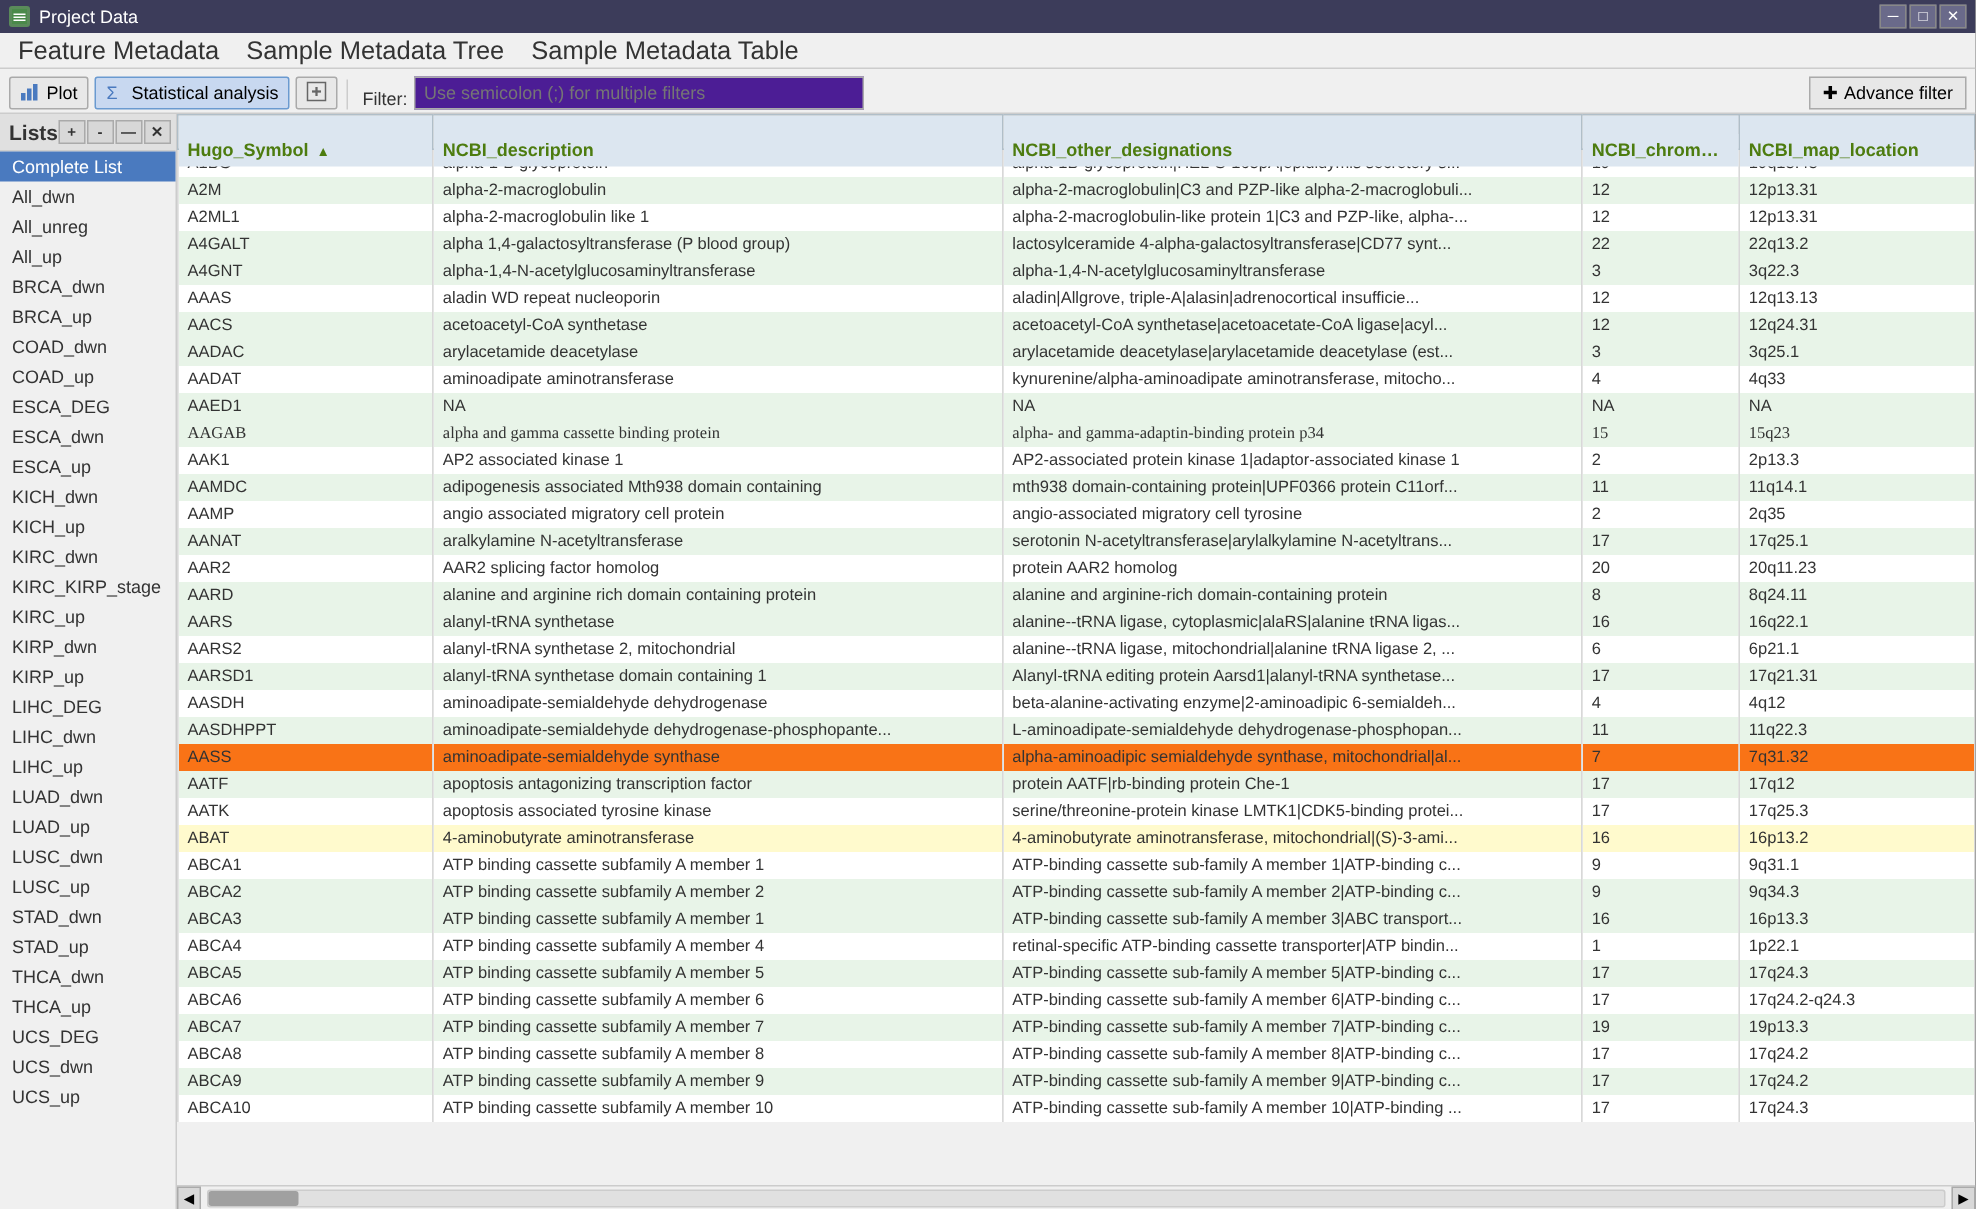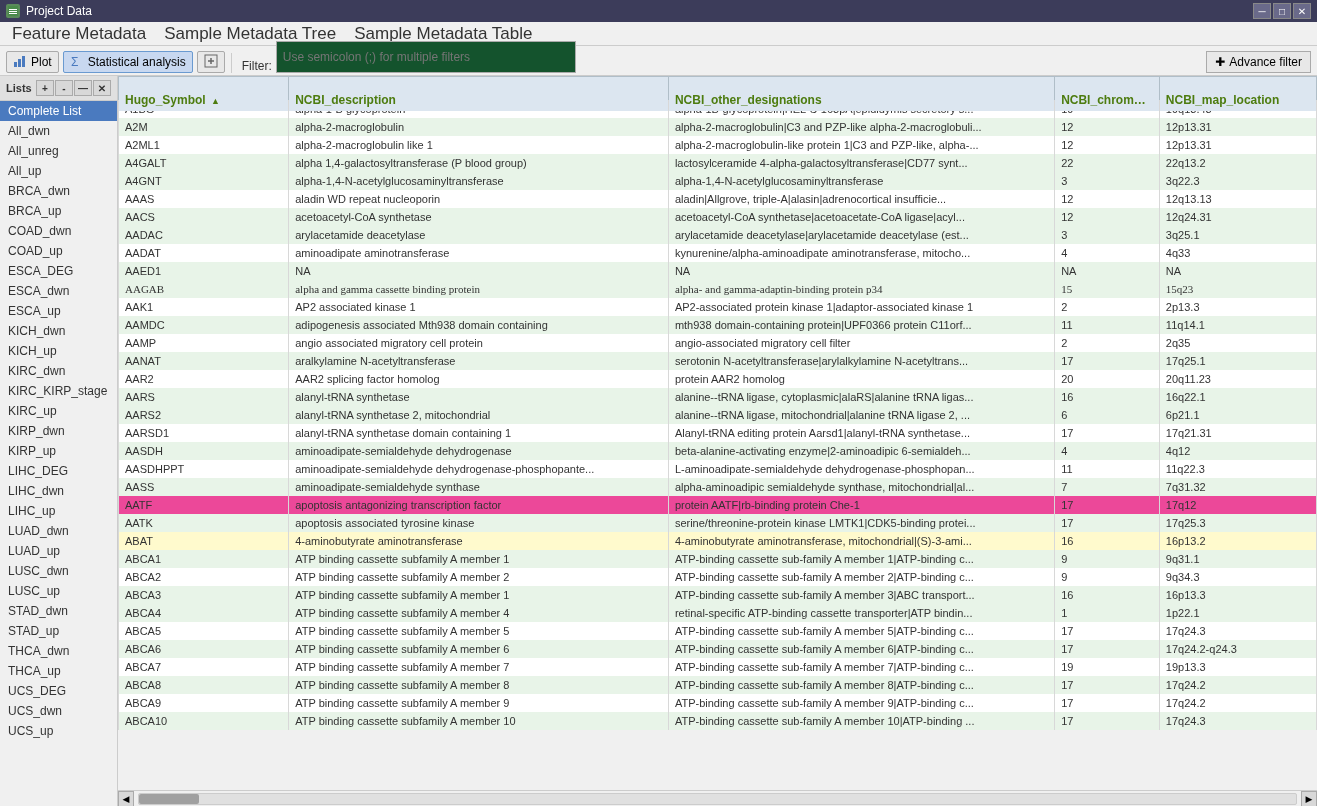--- a/index.html
+++ b/index.html
@@ -13,28 +13,28 @@
     .title-btn { width: 18px; height: 16px; background: #6a6a8a; border: 1px solid #888; display: flex; align-items: center; justify-content: center; font-size: 10px; cursor: pointer; color: white; }
     
     .menu-bar { background: #f0f0f0; height: 24px; display: flex; align-items: center; padding: 0 4px; gap: 2px; border-bottom: 1px solid #ccc; }
     .menu-item { padding: 2px 8px; font-size: 17px; cursor: pointer; color: #333; }
     
     .toolbar { background: #f0f0f0; height: 30px; display: flex; align-items: flex-end; padding: 2px 6px; gap: 4px; border-bottom: 1px solid #ccc; }
     .toolbar-btn { height: 22px; padding: 2px 6px; background: #e8e8e8; border: 1px solid #aaa; cursor: pointer; display: flex; align-items: center; gap: 4px; font-size: 12px; border-radius: 2px; }
     .toolbar-btn.active { background: #c8d8f0; border-color: #6a9ad0; }
     .toolbar-separator { width: 1px; height: 20px; background: #ccc; margin: 0 2px; }
     .filter-label { font-size: 12px; color: #333; margin-left: 4px; }
-    .filter-input { height: 32px; width: 300px; border: 1px solid #aaa; padding: 2px 6px; font-size: 12px; color: #999; background: #14532d; }
+    .filter-input { height: 22px; width: 300px; border: 1px solid #aaa; padding: 2px 6px; font-size: 12px; color: #999; background: #4c1d95; }
     .advance-filter-btn { margin-left: auto; height: 22px; padding: 2px 8px; background: #e8e8e8; border: 1px solid #aaa; cursor: pointer; font-size: 12px; display: flex; align-items: center; gap: 4px; }
     
     .main-content { display: flex; flex: 1; overflow: hidden; }
     
     .sidebar { width: 118px; background: #f0f0f0; border-right: 1px solid #ccc; display: flex; flex-direction: column; }
     .sidebar-header { background: #e0e0e0; padding: 4px 6px; font-size: 12px; font-weight: bold; color: #333; display: flex; align-items: center; justify-content: space-between; border-bottom: 1px solid #ccc; }
-    .sidebar-header-label { font-size: 11px; font-weight: bold; }
+    .sidebar-header-label { font-size: 14px; font-weight: bold; }
     .sidebar-btn-group { display: flex; gap: 1px; }
     .sidebar-btn { width: 18px; height: 16px; background: #d8d8d8; border: 1px solid #aaa; display: flex; align-items: center; justify-content: center; font-size: 10px; cursor: pointer; }
     .sidebar-item { padding: 3px 8px; font-size: 12px; color: #333; cursor: pointer; }
     .sidebar-item.active { background: #4a7abf; color: white; }
     
     .data-area { flex: 1; overflow: hidden; display: flex; flex-direction: column; }
     
     .table-container { flex: 1; overflow: auto; }
     
     table { border-collapse: collapse; width: 100%; table-layout: fixed; }
@@ -71,21 +71,21 @@
     tbody tr:nth-child(13) { background: #e8f4e8; }
     tbody tr:nth-child(14) { background: #ffffff; }
     tbody tr:nth-child(15) { background: #e8f4e8; }
     tbody tr:nth-child(16) { background: #ffffff; }
     tbody tr:nth-child(17) { background: #e8f4e8; }
     tbody tr:nth-child(18) { background: #e8f4e8; }
     tbody tr:nth-child(19) { background: #ffffff; }
     tbody tr:nth-child(20) { background: #e8f4e8; }
     tbody tr:nth-child(21) { background: #ffffff; }
     tbody tr:nth-child(22) { background: #e8f4e8; }
-    tbody tr:nth-child(23) { background: #ec4899; }
+    tbody tr:nth-child(23) { background: #f97316; }
     tbody tr:nth-child(24) { background: #e8f4e8; margin-top: 44px; }
     tbody tr:nth-child(25) { background: #ffffff; }
     tbody tr:nth-child(26) { background: #e8f4e8; }
     tbody tr:nth-child(27) { background: #ffffff; }
     tbody tr:nth-child(28) { background: #e8f4e8; }
     tbody tr:nth-child(29) { background: #e8f4e8; }
     tbody tr:nth-child(30) { background: #ffffff; }
     tbody tr:nth-child(31) { background: #e8f4e8; }
     tbody tr:nth-child(32) { background: #ffffff; margin-left: 28px; }
     tbody tr:nth-child(33) { background: #e8f4e8; }
@@ -349,37 +349,44 @@
               <tr>
                 <td>AAMDC</td>
                 <td>adipogenesis associated Mth938 domain containing</td>
                 <td>mth938 domain-containing protein|UPF0366 protein C11orf...</td>
                 <td>11</td>
                 <td>11q14.1</td>
               </tr>
               <tr>
                 <td>AAMP</td>
                 <td>angio associated migratory cell protein</td>
-                <td>angio-associated migratory cell filter</td>
+                <td>angio-associated migratory cell tyrosine</td>
                 <td>2</td>
                 <td>2q35</td>
               </tr>
               <tr>
                 <td>AANAT</td>
                 <td>aralkylamine N-acetyltransferase</td>
                 <td>serotonin N-acetyltransferase|arylalkylamine N-acetyltrans...</td>
                 <td>17</td>
                 <td>17q25.1</td>
               </tr>
               <tr>
                 <td>AAR2</td>
                 <td>AAR2 splicing factor homolog</td>
                 <td>protein AAR2 homolog</td>
                 <td>20</td>
                 <td>20q11.23</td>
+              </tr>
+              <tr>
+                <td>AARD</td>
+                <td>alanine and arginine rich domain containing protein</td>
+                <td>alanine and arginine-rich domain-containing protein</td>
+                <td>8</td>
+                <td>8q24.11</td>
               </tr>
               <tr>
                 <td>AARS</td>
                 <td>alanyl-tRNA synthetase</td>
                 <td>alanine--tRNA ligase, cytoplasmic|alaRS|alanine tRNA ligas...</td>
                 <td>16</td>
                 <td>16q22.1</td>
               </tr>
               <tr>
                 <td>AARS2</td>

